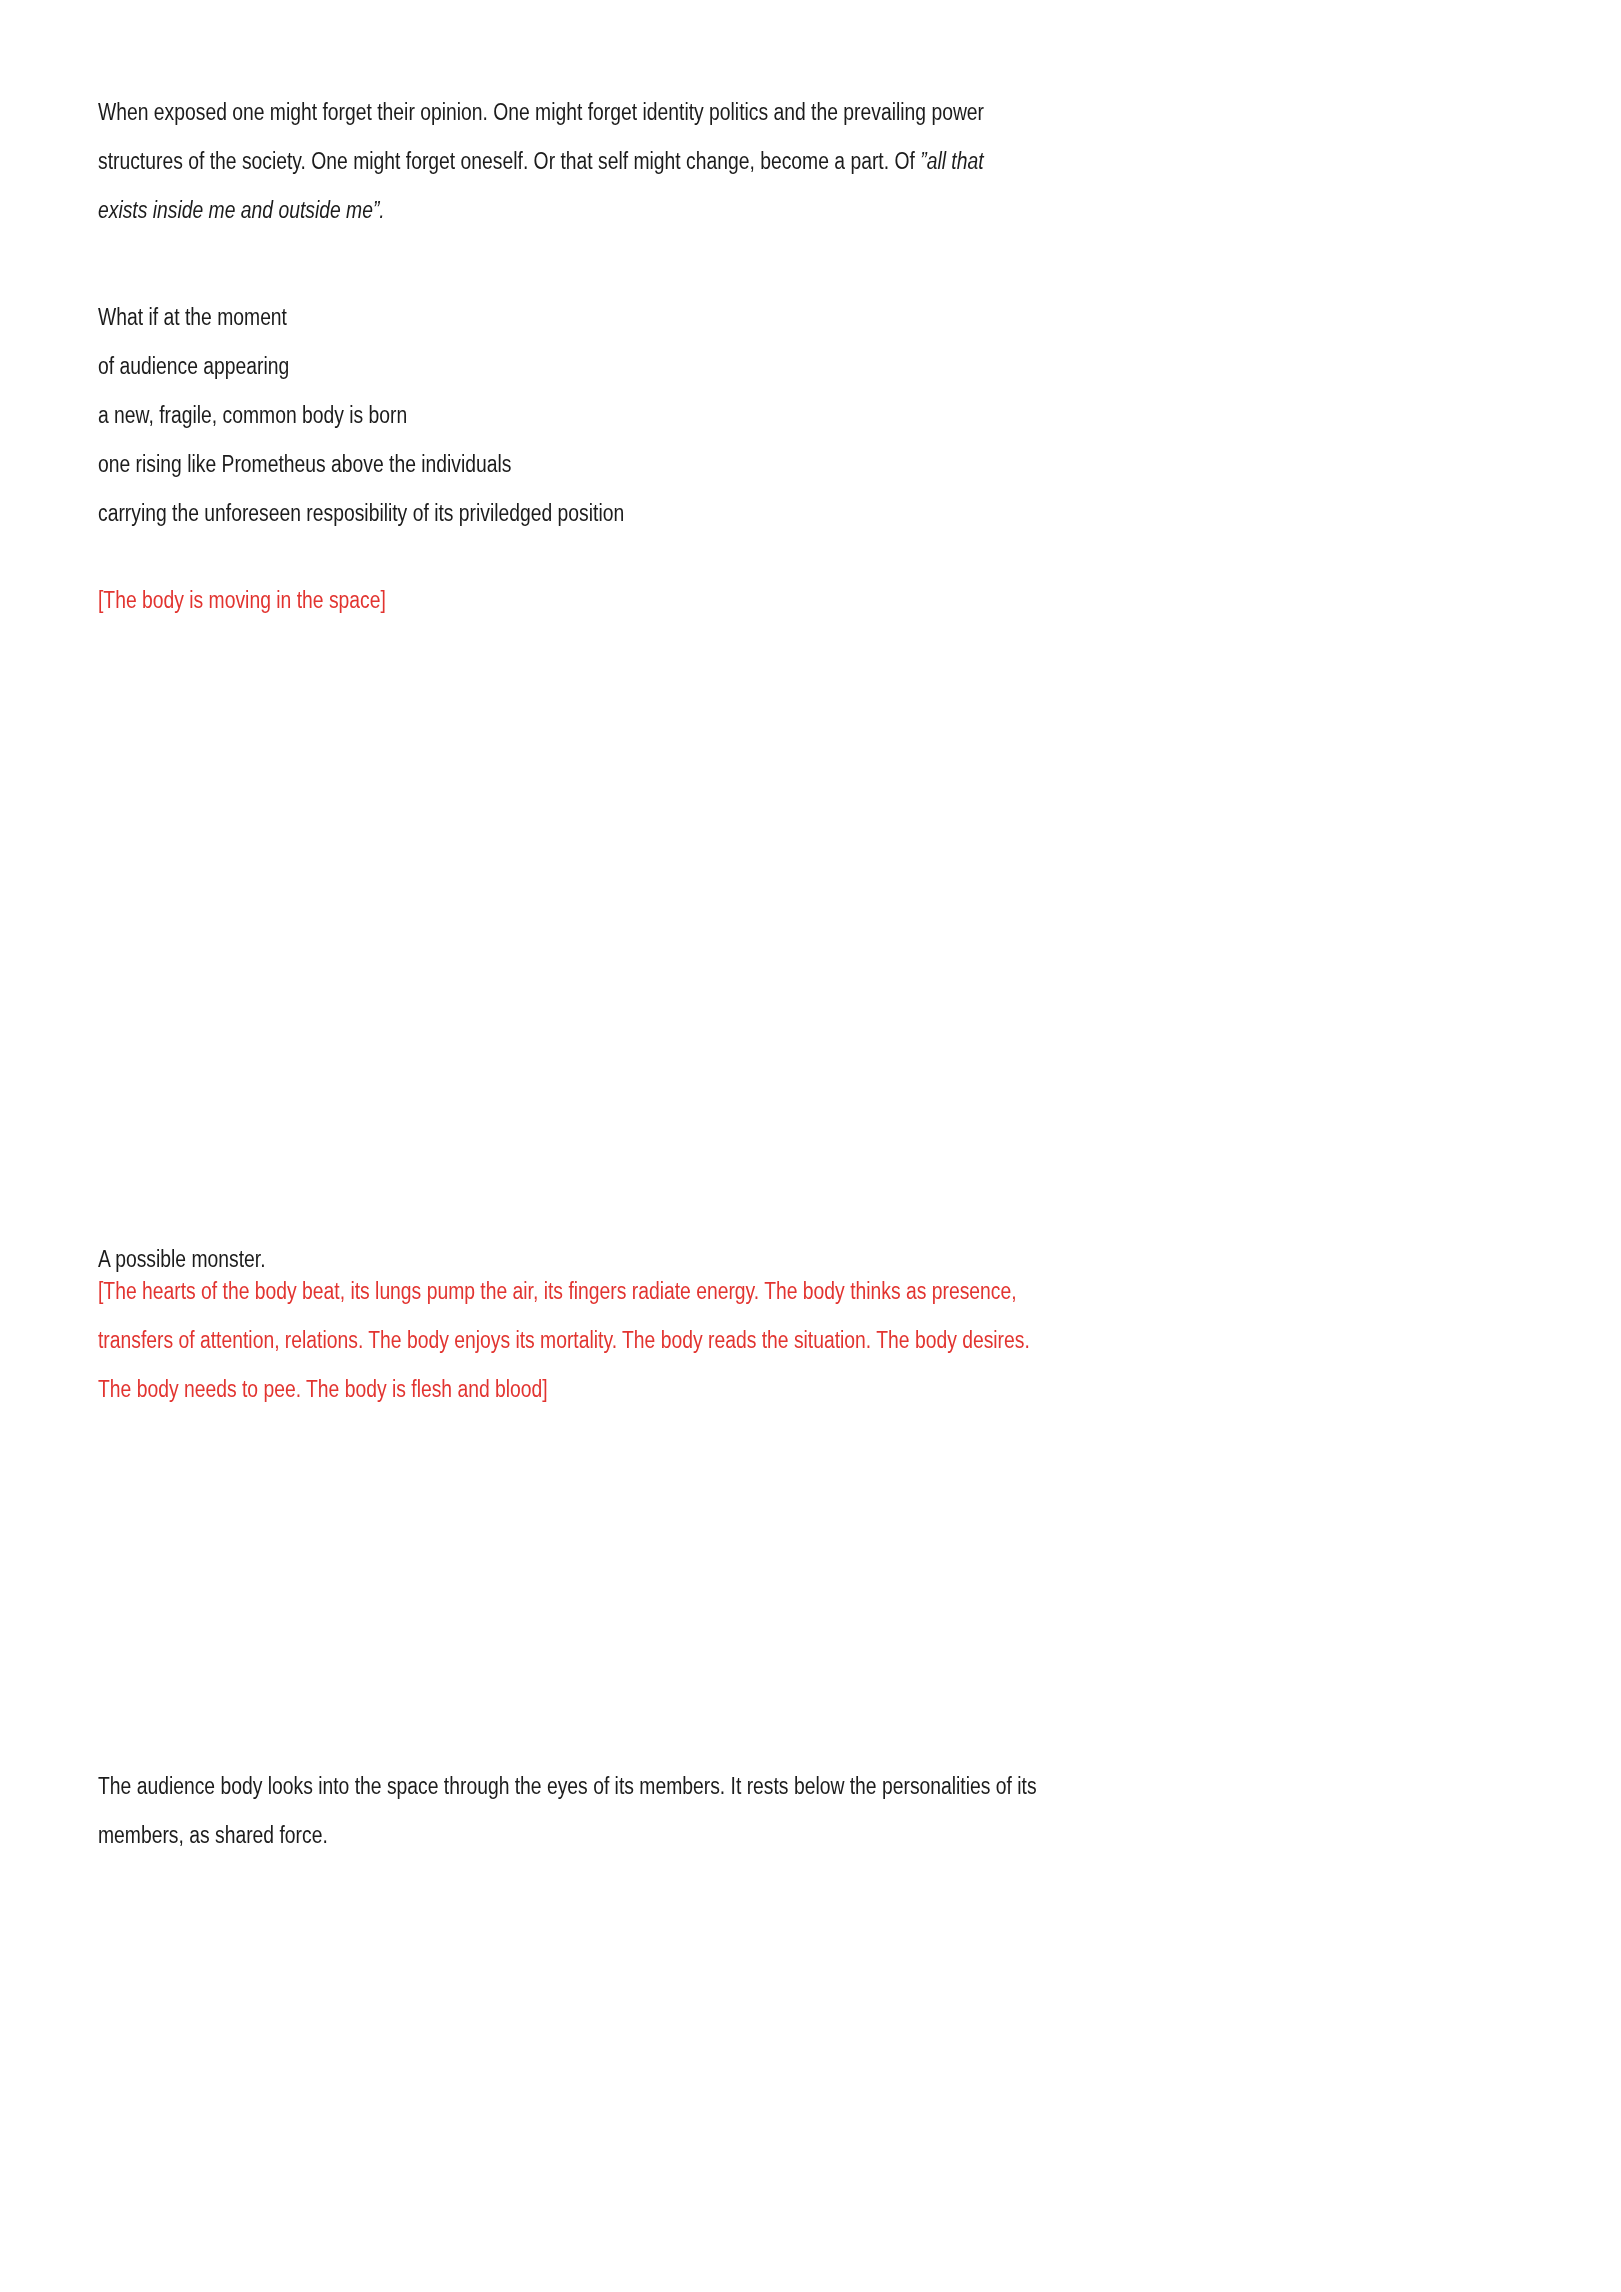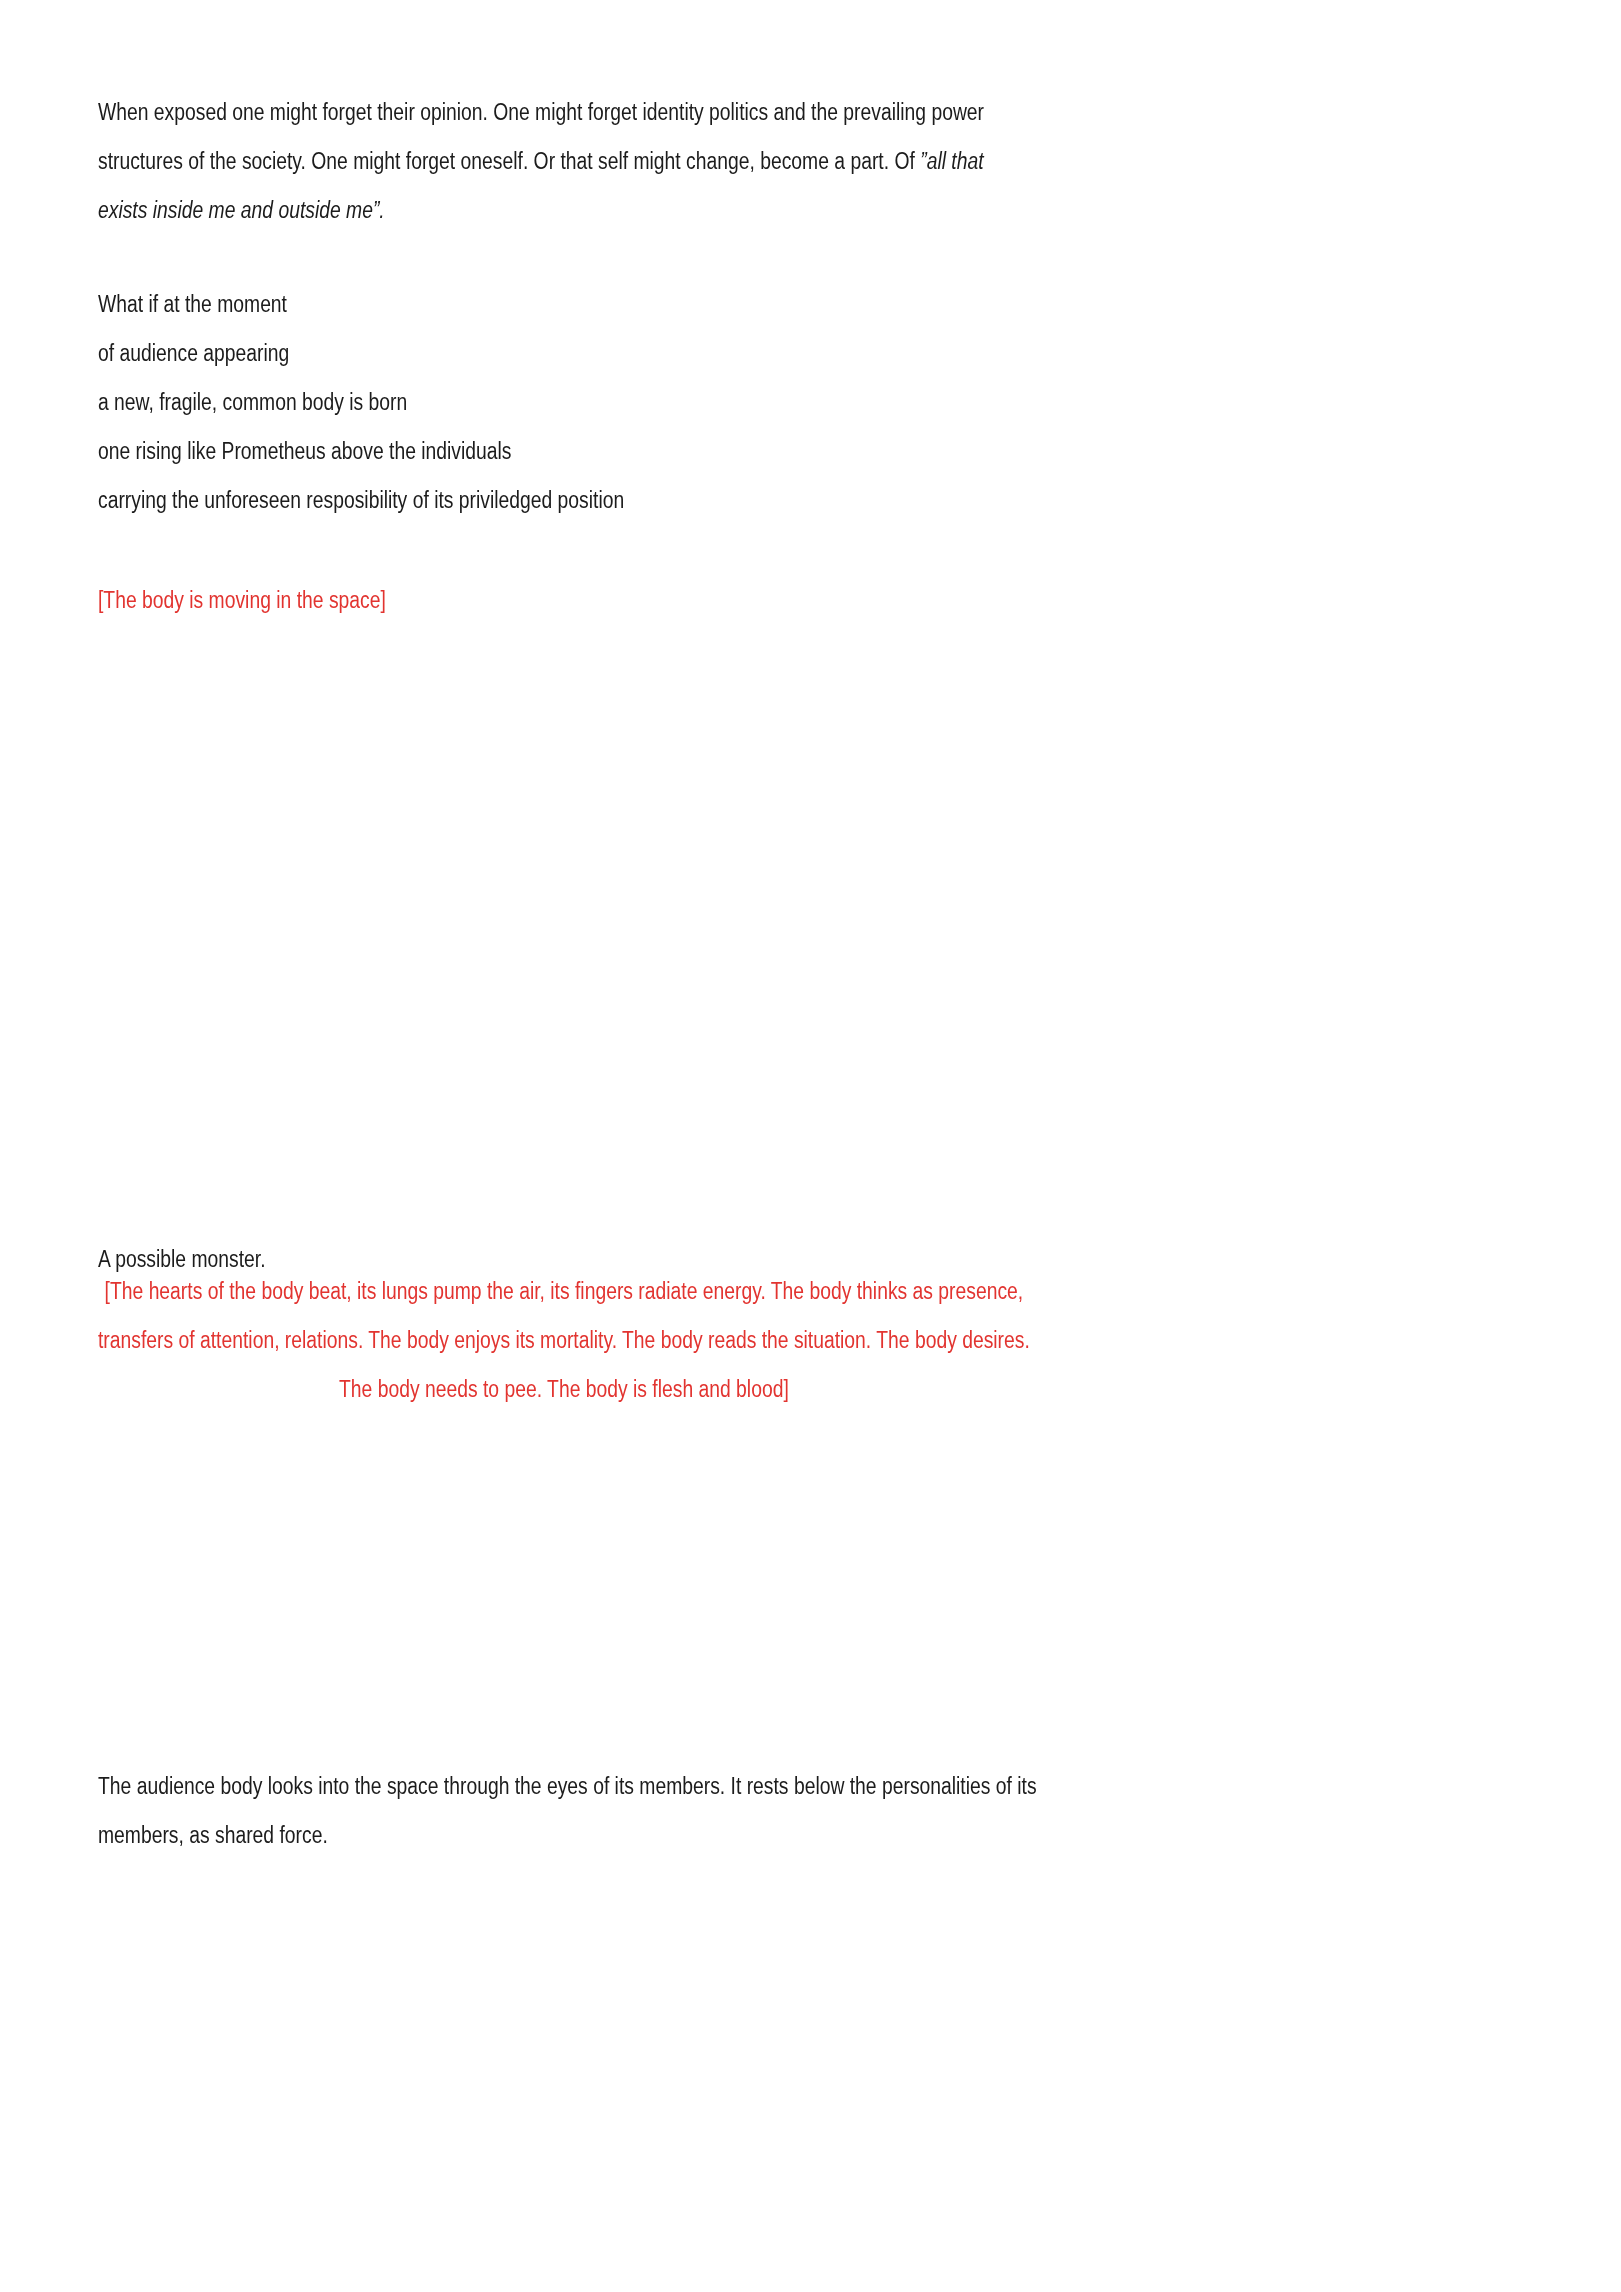--- a/index.html
+++ b/index.html
@@ -26,35 +26,34 @@
     line-height: 49px;
     white-space: pre;
     transform: scaleX(0.84);
     transform-origin: 0 0;
   }
   .italic {
     font-style: italic;
   }
   .red {
     color: #e23430;
-    text-align: center;
   }
 </style>
 </head>
 <body>
 
 <div class="page">
 
   <div class="block" style="top:88px">
     <div class="line">When exposed one might forget their opinion. One might forget identity politics and the prevailing power</div>
     <div class="line"><span>structures of the society. One might forget oneself. Or that self might change, become a part. Of </span><span class="italic">”all that</span></div>
     <div class="line italic">exists inside me and outside me”.</div>
   </div>
 
-  <div class="block" style="top:280px">
+  <div class="block" style="top:293px">
     <div class="line">What if at the moment</div>
     <div class="line">of audience appearing</div>
     <div class="line">a new, fragile, common body is born</div>
     <div class="line">one rising like Prometheus above the individuals</div>
     <div class="line">carrying the unforeseen resposibility of its priviledged position</div>
   </div>
 
   <div class="block red" style="top:576px">
     <div class="line">[The body is moving in the space]</div>
   </div>

